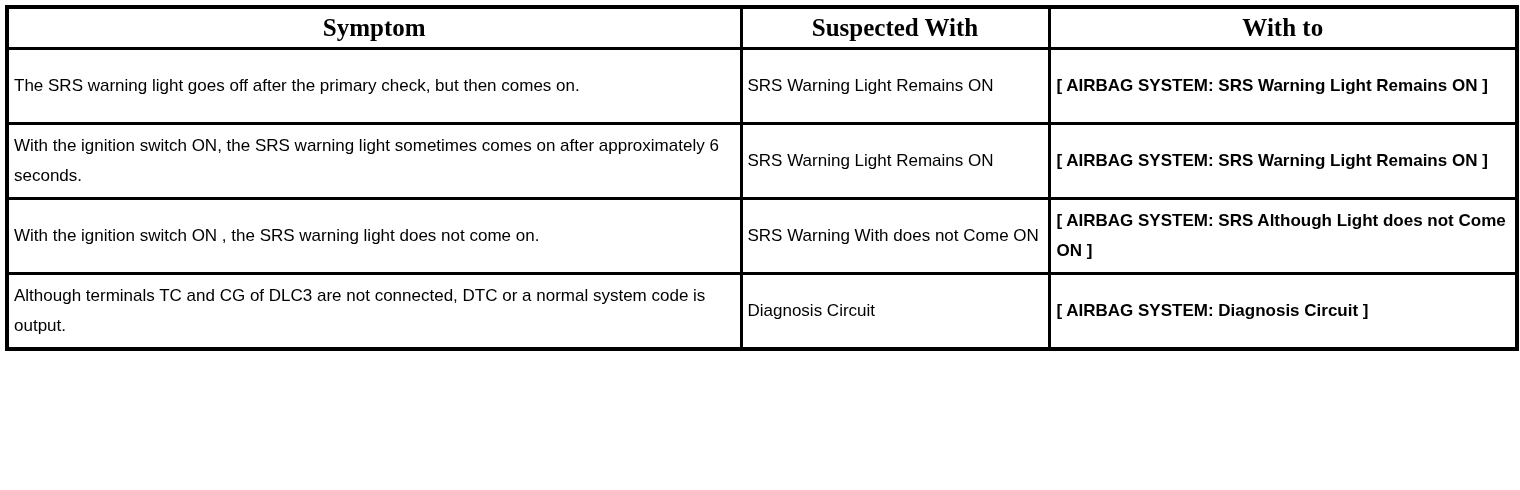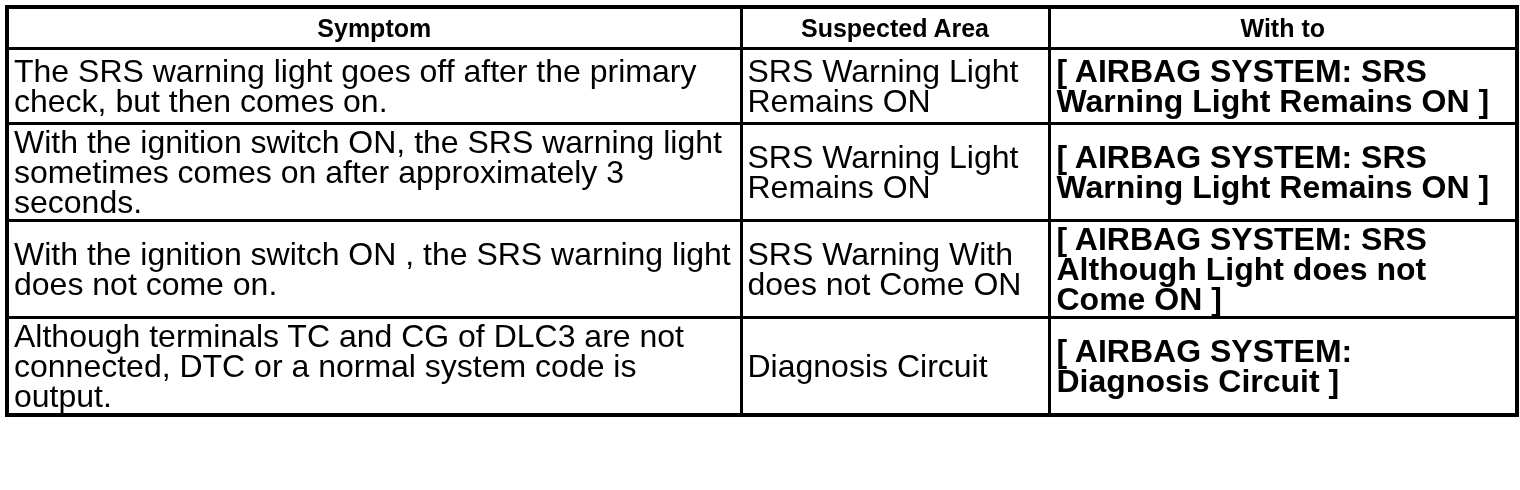--- a/index.html
+++ b/index.html
@@ -30,24 +30,25 @@
   table.symptom-table {
     border: 4px solid #000000;
   }
   th {
     height: 38px;
     font-size: 25px;
     font-weight: bold;
     text-align: center;
     vertical-align: middle;
     padding: 0;
+    font-family: Liberation Serif, serif;
   }
   td {
     height: 68px;
-    font-size: 32px;
+    font-size: 17px;
     line-height: 30px;
     vertical-align: middle;
     text-align: left;
     padding: 2px 0 2px 5px;
   }
   td.col-refer {
     font-weight: bold;
     padding-left: 6px;
     padding-right: 4px;
   }
@@ -58,32 +59,32 @@
 <div class="table-wrap">
   <table class="symptom-table">
     <colgroup>
       <col style="width:734px">
       <col style="width:308px">
       <col style="width:468px">
     </colgroup>
     <thead>
       <tr>
         <th>Symptom</th>
-        <th>Suspected Area</th>
+        <th>Suspected With</th>
         <th>With to</th>
       </tr>
     </thead>
     <tbody>
       <tr>
         <td class="col-symptom">The SRS warning light goes off after the primary check, but then comes on.</td>
         <td class="col-area">SRS Warning Light Remains ON</td>
         <td class="col-refer">[ AIRBAG SYSTEM: SRS Warning Light Remains ON ]</td>
       </tr>
       <tr>
-        <td class="col-symptom">With the ignition switch ON, the SRS warning light sometimes comes on after approximately 3 seconds.</td>
+        <td class="col-symptom">With the ignition switch ON, the SRS warning light sometimes comes on after approximately 6 seconds.</td>
         <td class="col-area">SRS Warning Light Remains ON</td>
         <td class="col-refer">[ AIRBAG SYSTEM: SRS Warning Light Remains ON ]</td>
       </tr>
       <tr>
         <td class="col-symptom">With the ignition switch ON , the SRS warning light does not come on.</td>
         <td class="col-area">SRS Warning With does not Come ON</td>
         <td class="col-refer">[ AIRBAG SYSTEM: SRS Although Light does not Come ON ]</td>
       </tr>
       <tr>
         <td class="col-symptom">Although terminals TC and CG of DLC3 are not connected, DTC or a normal system code is output.</td>

